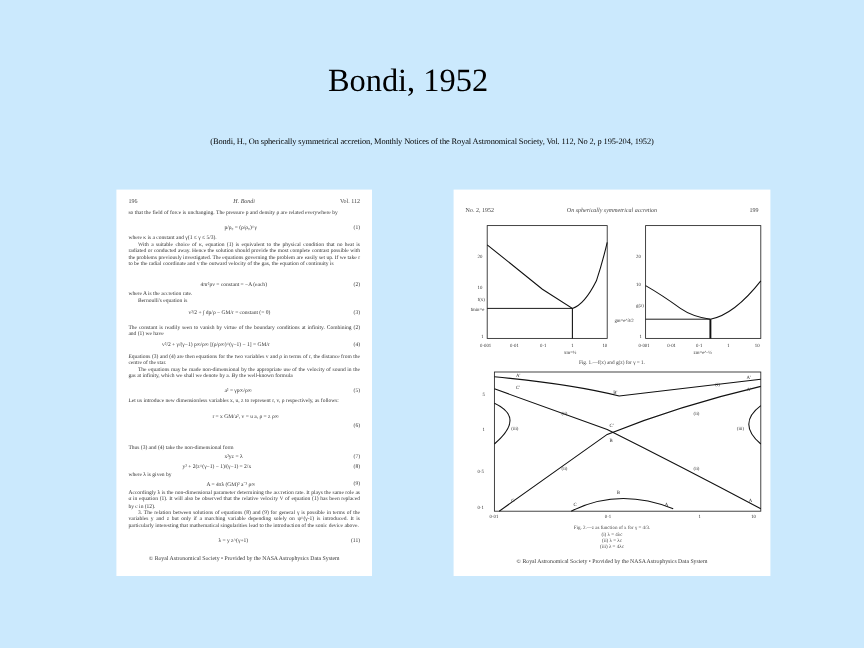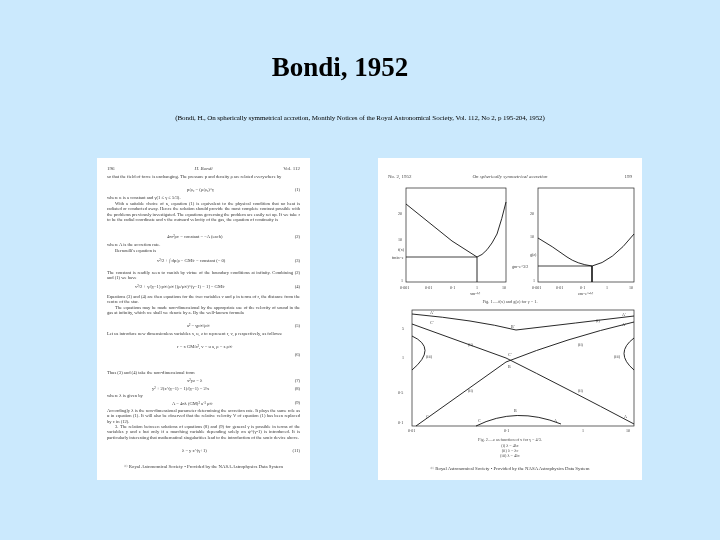--- a/index.html
+++ b/index.html
@@ -1,17 +1,17 @@
 <!DOCTYPE html>
 <html><head>
 <meta charset="utf-8">
 <style>
   html, body { margin:0; padding:0; }
   body { width:720px; height:540px; background:#cbe9fd; position:relative; overflow:hidden; font-family:"Liberation Serif", serif; color:#000; }
-  .title { position:absolute; top:52px; left:0; width:680px; text-align:center; font-weight:bold; font-size:27px; }
+  .title { position:absolute; top:52px; left:0; width:680px; text-align:center; font-weight:normal; font-size:27px; }
   .citation { position:absolute; top:114px; left:0; width:720px; text-align:center; font-size:7px; letter-spacing:-0.1px; }
   .page { position:absolute; background:#fff; overflow:hidden; }
   #left-page { left:97px; top:158px; width:213px; height:322px; }
   #right-page { left:378px; top:158px; width:264px; height:322px; }
   .hdr { position:absolute; font-size:5px; color:#444; }
   .txt { position:absolute; left:10px; right:10px; font-size:4.6px; line-height:5.4px; color:#333; text-align:justify; }
   .eq { position:absolute; font-size:4.6px; color:#333; }
   .eqn { position:absolute; right:10px; font-size:4.6px; color:#333; }
   .footer { position:absolute; left:0; width:100%; text-align:center; font-size:4.8px; color:#333; }
   svg { position:absolute; }

